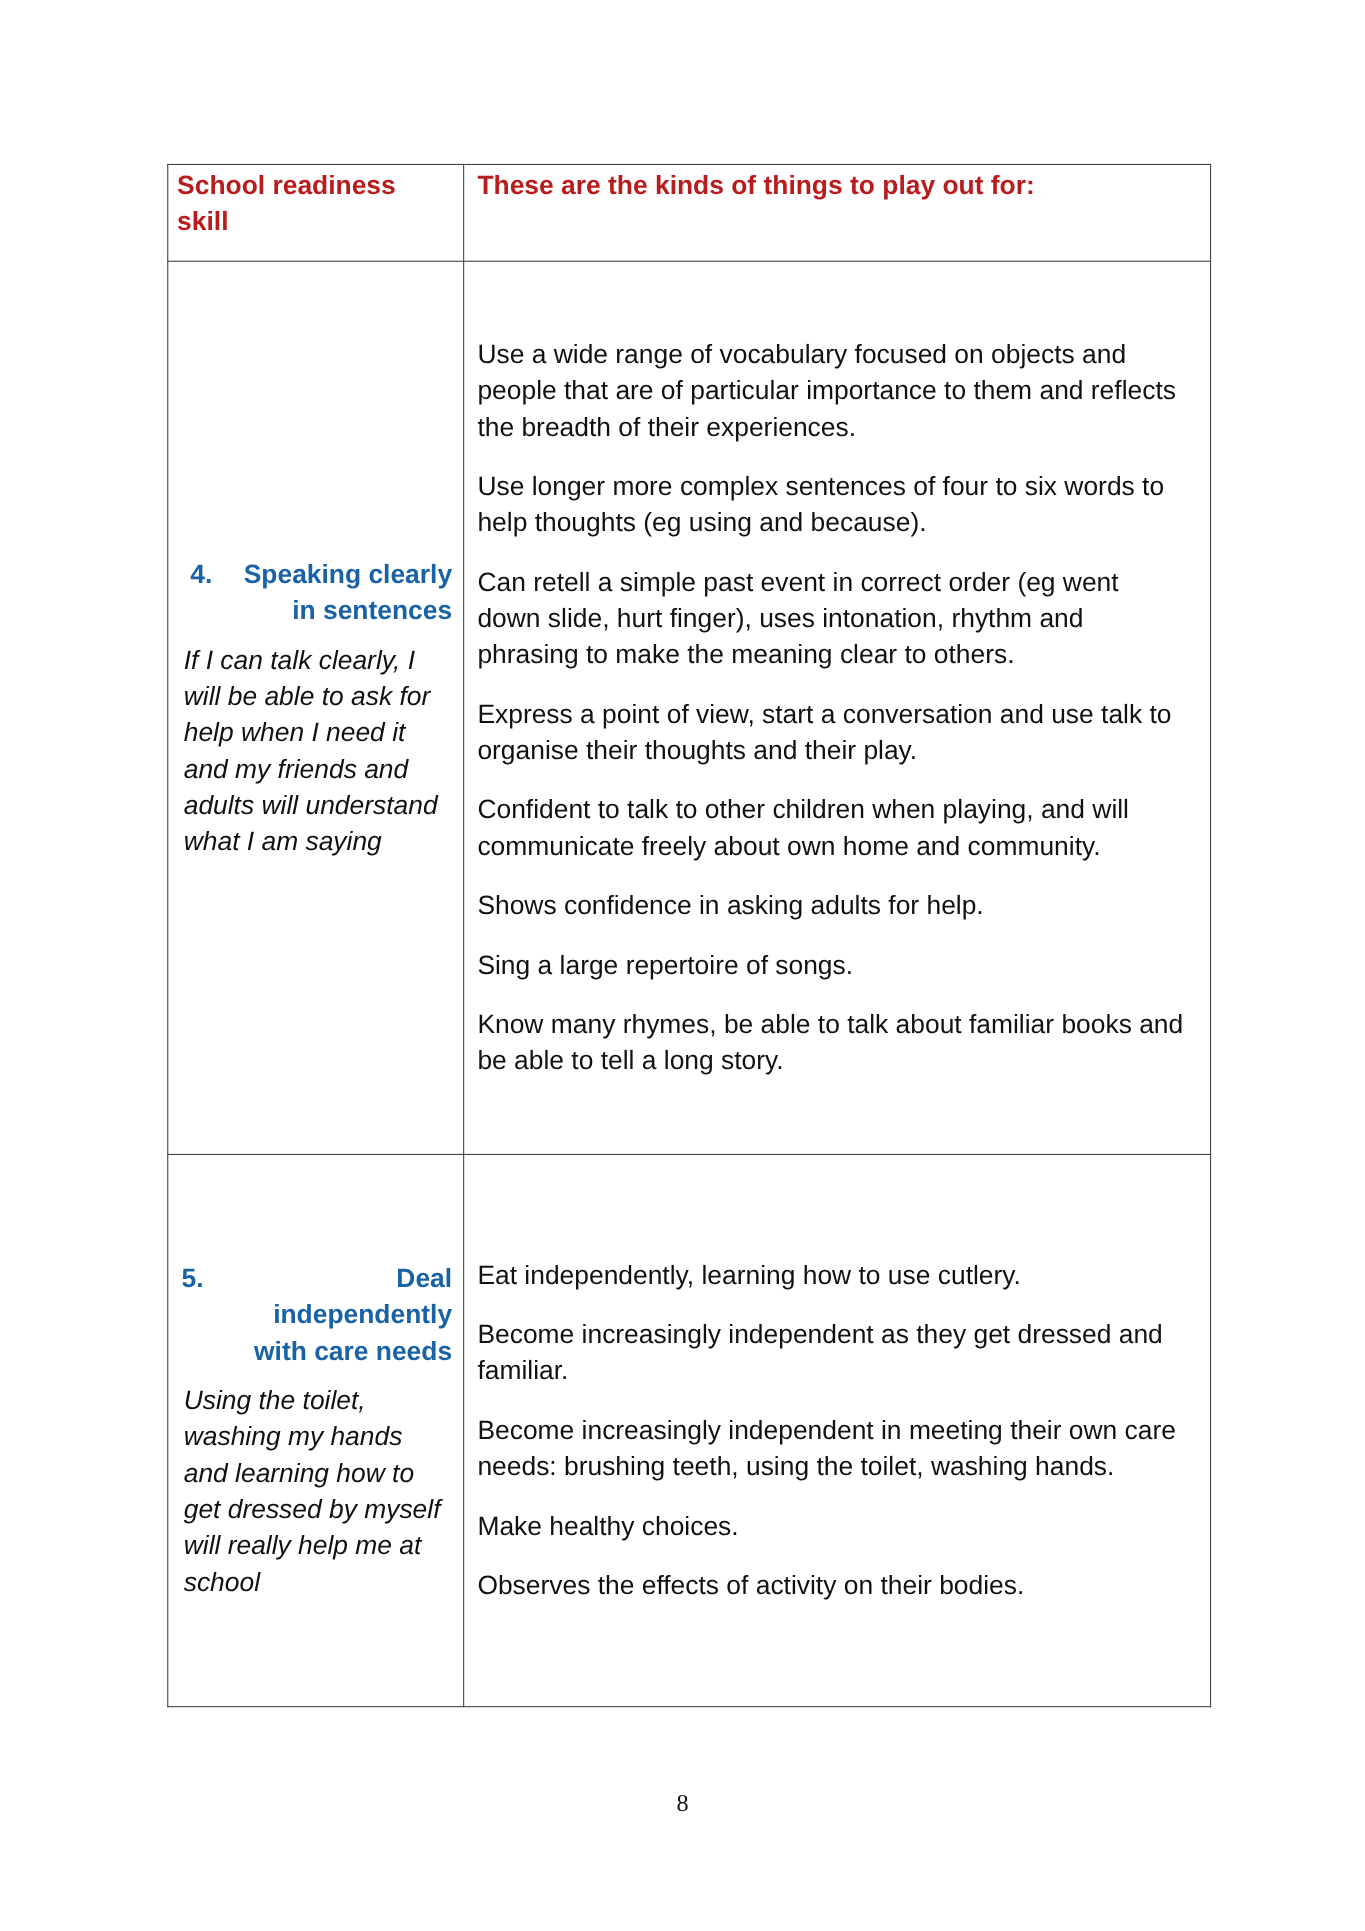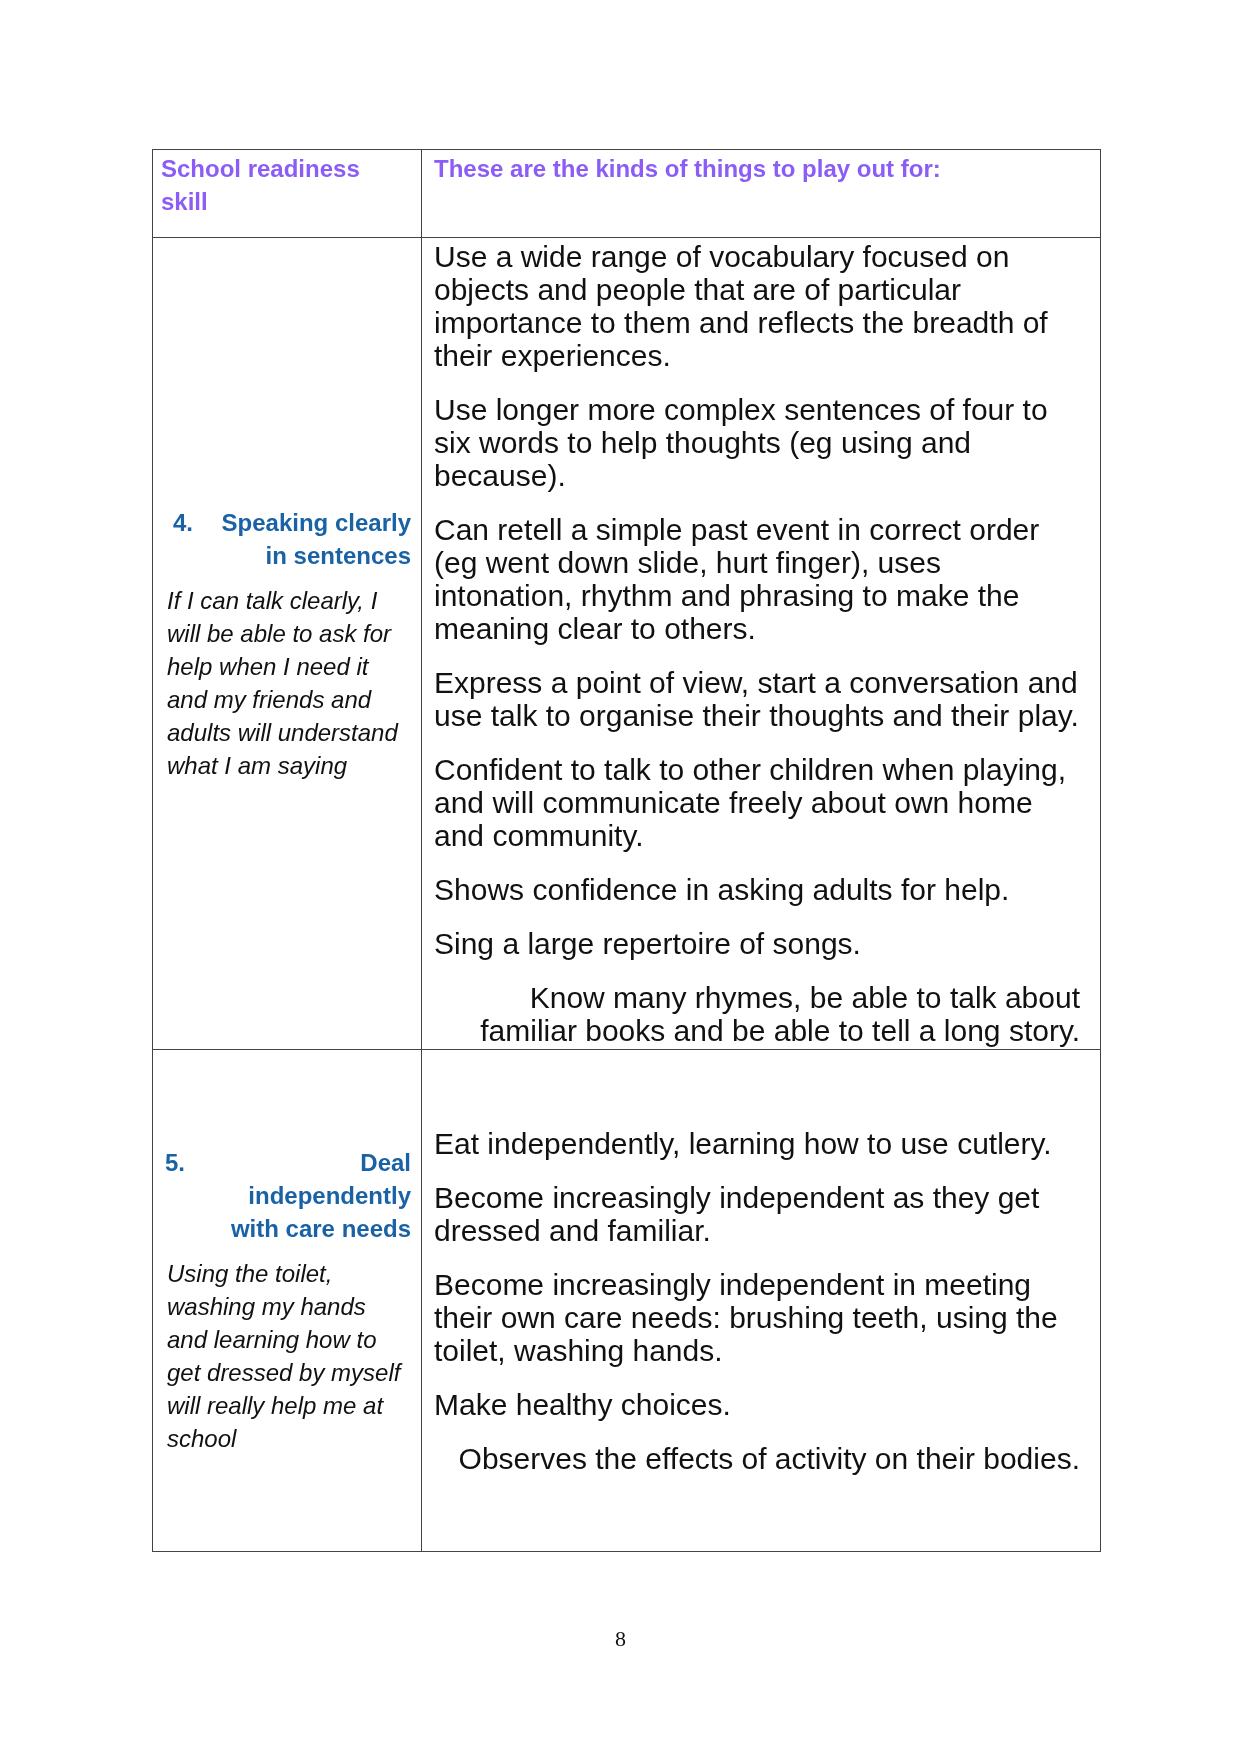--- a/index.html
+++ b/index.html
@@ -30,21 +30,21 @@
       text-align: left;
     }
     .col-skill { width: 269px; }
     .col-look { width: 679px; }
 
     .header-row { height: 88px; }
     .header-cell {
       font-weight: bold;
       font-size: 24px;
       line-height: 33px;
-      color: #8b5cf6;
+      color: #b91c1c;
       padding: 2px 8px 0 8px !important;
     }
     .header-cell.right { padding-left: 12px !important; }
 
     .row-speaking { height: 812px; }
     .row-care { height: 502px; }
 
     .skill-cell {
       vertical-align: middle !important;
     }
@@ -79,26 +79,26 @@
       padding-left: 2px;
     }
 
     .look-cell {
       vertical-align: middle !important;
     }
     .look-inner {
       padding: 0 20px 0 12px;
     }
     .look-item {
-      font-size: 30px;
+      font-size: 24px;
       line-height: 33px;
       margin: 0 0 21px 0;
       color: #111111;
     }
-    .look-item:last-child { margin-bottom: 0; text-align: right; }
+    .look-item:last-child { margin-bottom: 0; }
 
     .page-number {
       position: absolute;
       left: 0;
       width: 1241px;
       top: 1626px;
       text-align: center;
       font-family: "Liberation Serif", serif;
       font-size: 22px;
       color: #111111;

